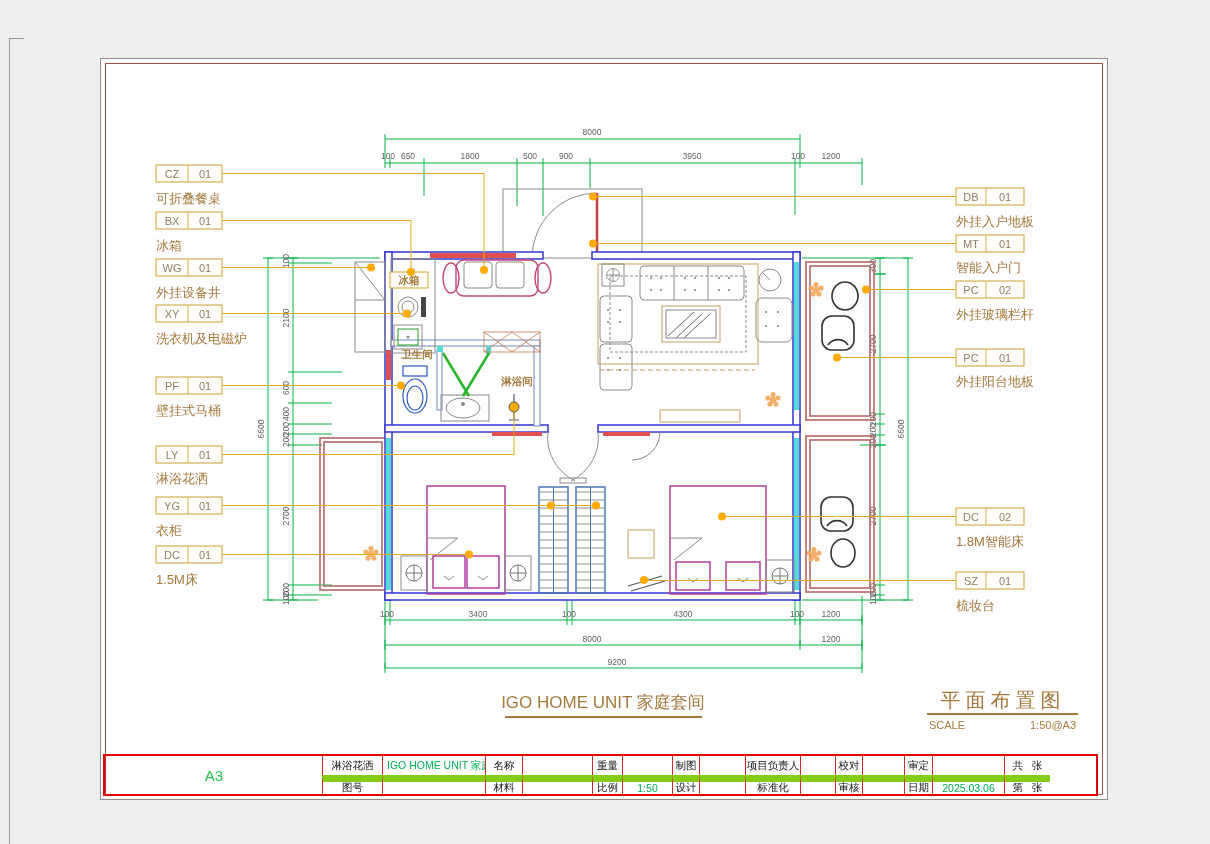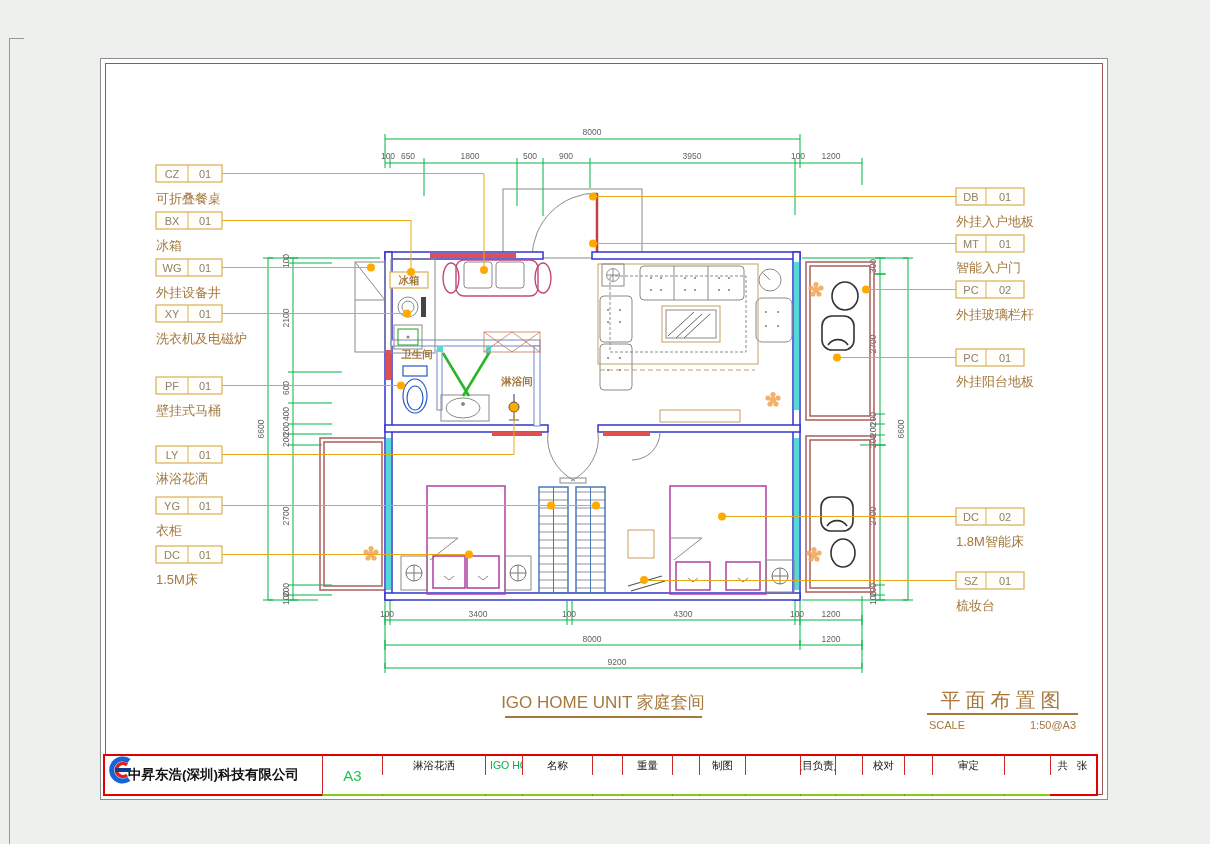--- a/index.html
+++ b/index.html
@@ -25,21 +25,21 @@
   .fur{fill:none;stroke:#8a8a8a;stroke-width:1;}
   .tan{fill:none;stroke:#c8a060;stroke-width:1;}
   .mag{fill:none;stroke:#c2487c;stroke-width:1.4;}
   .bed{fill:none;stroke:#b040a0;stroke-width:1.5;}
   .blk{fill:none;stroke:#333333;stroke-width:1.6;}
   
   .tblock{position:absolute;left:103px;top:754px;width:991px;height:38px;border:2px solid #e30000;box-sizing:content-box;background:#fff;
           display:grid;grid-template-columns:217px 60px 103px 37px 70px 30px 50px 27px 46px 55px 35px 27px 42px 28px 72px 46px 44px;
           grid-template-rows:19px 19px;font-size:10.5px;color:#111;}
   .tc{border-left:1px solid #cc2a2a;display:flex;align-items:center;justify-content:center;overflow:hidden;white-space:pre;box-sizing:border-box;}
-  .tc.r2{border-top:2px solid #84cc16;}
+  .tc.r2{border-top:7px solid #84cc16;}
   .tc.first{border-left:none;}
   .tc.span2{grid-row:1/3;}
   .tc.val{color:#00b050;}
   .tc.left{justify-content:flex-start;padding-left:4px;}
   .company{font-weight:bold;font-size:13.5px;display:flex;align-items:center;gap:6px;justify-content:center;}
   .a3{font-size:15px;color:#22c24e;text-align:center;}
 </style>
 </head>
 <body>
 
@@ -436,28 +436,20 @@
       <text class="cap" x="603" y="708" text-anchor="middle">IGO HOME UNIT 家庭套间</text>
       <path d="M505,717 H702" stroke="#a5783c" stroke-width="2"></path>
       <text class="cap2" x="1003" y="707" text-anchor="middle">平面布置图</text>
       <path d="M927,714 H1078" stroke="#a5783c" stroke-width="2"></path>
       <text class="scalecap" x="929" y="729">SCALE</text>
       <text class="scalecap" x="1076" y="729" text-anchor="end">1:50@A3</text>
     </g>
   </svg>
 
   <div class="tblock">
-    <div class="tc first span2 company">
-      <svg width="34" height="28" viewBox="0 0 34 28">
-        <path d="M24,5 A11,11 0 1 0 24,23" fill="none" stroke="#1565d8" stroke-width="5"></path>
-        <path d="M22,9 A6.5,6.5 0 1 0 22,19" fill="none" stroke="#e02020" stroke-width="3.5"></path>
-        <rect x="10" y="12" width="16" height="4" fill="#103a8c"></rect>
-      </svg>
-      <span>中昇东浩(深圳)科技有限公司</span>
-    </div>
     <div class="tc">淋浴花洒</div>
     <div class="tc val left">IGO HOME UNIT 家庭套间</div>
     <div class="tc">名称</div>
     <div class="tc"></div>
     <div class="tc">重量</div>
     <div class="tc"></div>
     <div class="tc">制图</div>
     <div class="tc"></div>
     <div class="tc">项目负责人</div>
     <div class="tc"></div>

